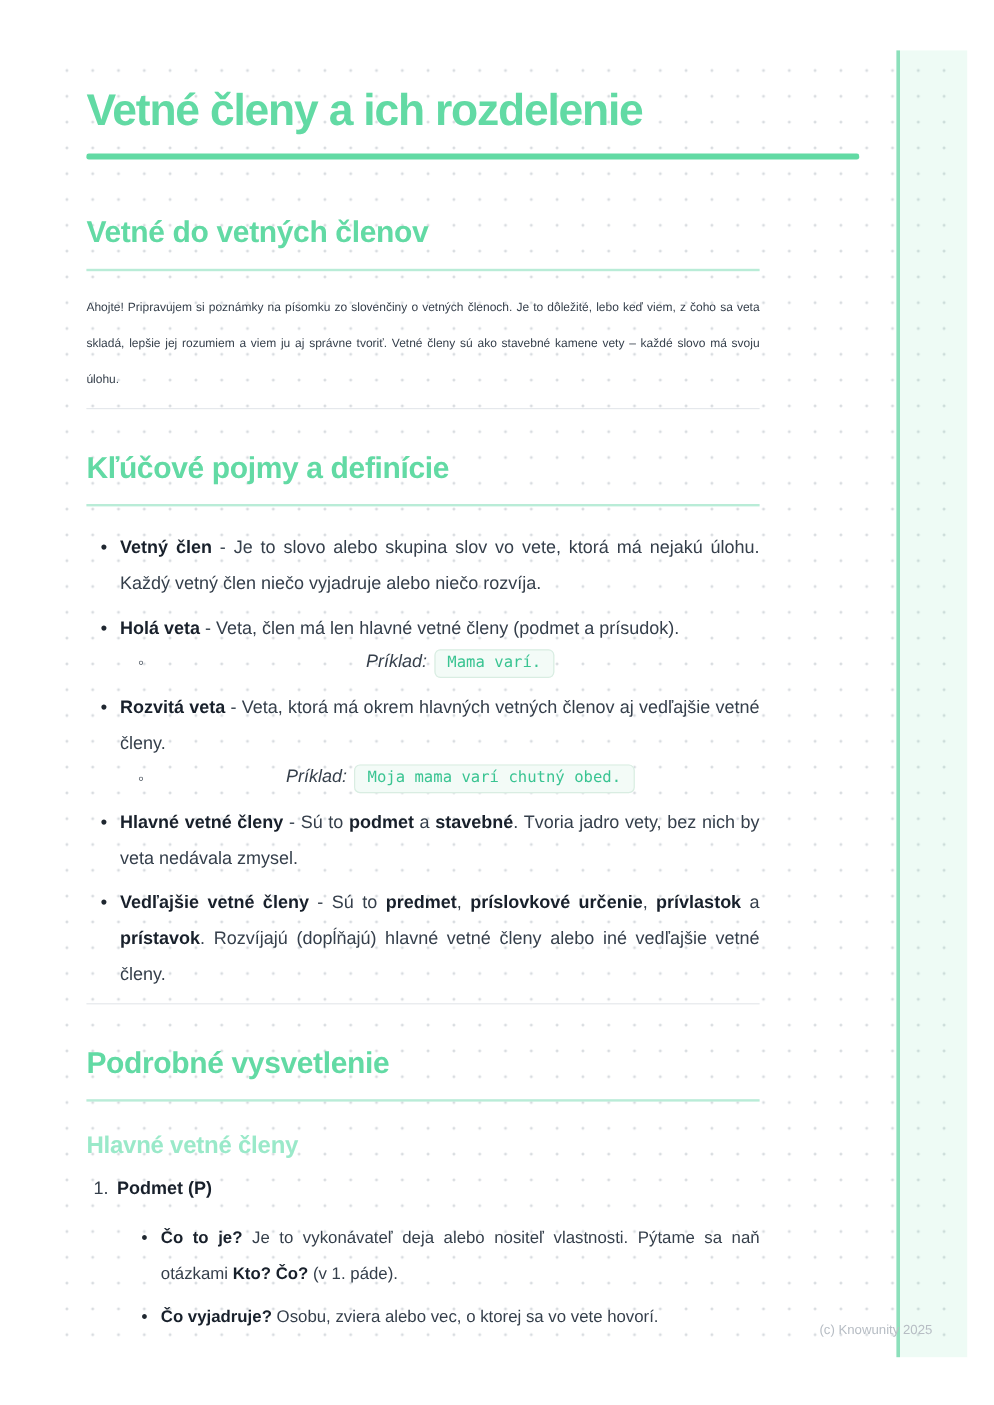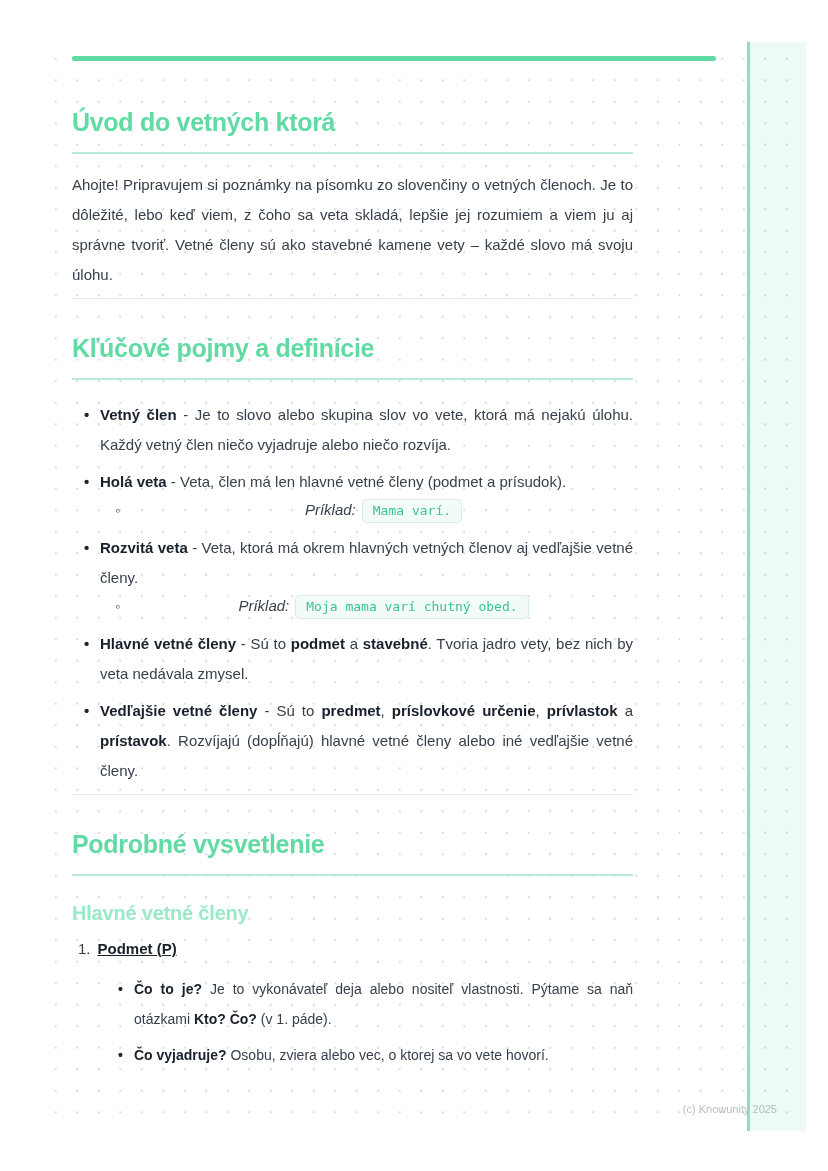--- a/index.html
+++ b/index.html
@@ -42,21 +42,21 @@
     margin: 46px 0 0; font-size: 25px; line-height: 31px; font-weight: bold;
     letter-spacing: -0.3px; color: #62daa4;
     padding-bottom: 14px; border-bottom: 2px solid #b9ecd7;
   }
   h2.tight { margin-top: 34px; }
   h3 {
     margin: 24px 0 0; font-size: 20px; line-height: 26px; font-weight: bold;
     letter-spacing: -0.2px; color: #9ae9c9;
   }
   p.body {
-    margin: 16px 0 0; font-size: 15px; line-height: 30px;
+    margin: 16px 0 0; font-size: 10px; line-height: 30px;
     text-align: justify; color: #353f4b;
   }
   hr.divider {
     border: none; border-top: 1px solid #e5e8ec;
     margin: 8px 0 0; width: 561px;
   }
   ul, ol { list-style: none; margin: 0; padding: 0; }
   ul.lvl1 { margin-top: 20px; }
   ul.lvl1 > li {
     position: relative; padding-left: 28px; margin-top: 7px;
@@ -70,21 +70,21 @@
     position: relative; padding-left: 34px; margin-top: -2px;
     text-align: center; font-size: 15px; line-height: 30px;
   }
   .example::before {
     content: "\25E6"; position: absolute; left: 15px; top: 0;
     color: #353f4b; font-size: 14px;
   }
   .numbered { margin-top: 8px; font-size: 15px; line-height: 30px; }
   .num-row { padding-left: 6px; }
   .num-marker { color: #353f4b; }
-  .num-title { font-weight: bold; color: #18202b; margin-left: 7px; text-decoration: underline; }
+  .num-title { font-weight: bold; color: #18202b; margin-left: 7px; }
   ul.lvl2 { margin-top: 10px; }
   ul.lvl2 > li {
     position: relative; padding-left: 62px; margin-top: 6px;
     font-size: 14px; line-height: 30px; text-align: justify;
   }
   ul.lvl2 > li::before {
     content: "\2022"; position: absolute; left: 46px; top: 0;
     color: #1f2730; font-weight: bold;
   }
   .b { font-weight: bold; color: #18202b; }
@@ -103,24 +103,25 @@
 </style>
 </head>
 <body>
 
 <div class="sheet">
   <div class="margin-strip"></div>
   <div class="margin-line"></div>
 
   <div class="content">
 
+    <h1>Vetné členy a ich rozdelenie</h1>
     <div class="h1-rule"></div>
 
     <section>
-      <h2>Úvod do vetných ktorá</h2>
+      <h2>Vetné do vetných členov</h2>
       <p class="body">Ahojte! Pripravujem si poznámky na písomku zo slovenčiny o vetných členoch. Je to dôležité, lebo keď viem, z čoho sa veta skladá, lepšie jej rozumiem a viem ju aj správne tvoriť. Vetné členy sú ako stavebné kamene vety – každé slovo má svoju úlohu.</p>
     </section>
 
     <hr class="divider">
 
     <section>
       <h2 class="tight">Kľúčové pojmy a definície</h2>
       <ul class="lvl1">
         <li>
           <span><span class="b">Vetný člen</span><span> - Je to slovo alebo skupina slov vo vete, ktorá má nejakú úlohu. Každý vetný člen niečo vyjadruje alebo niečo rozvíja.</span></span>

